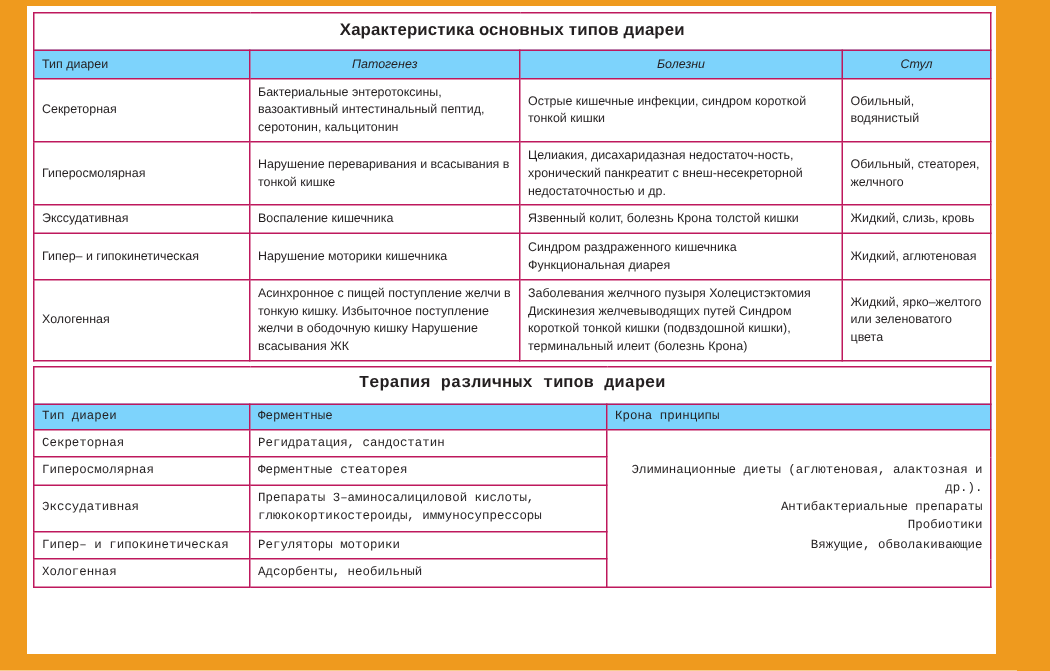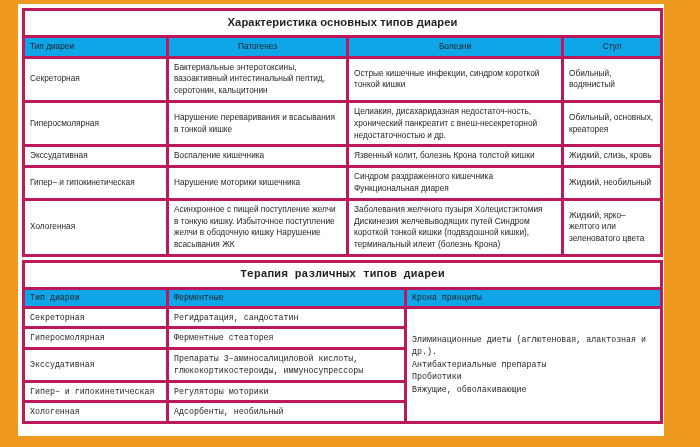--- a/index.html
+++ b/index.html
@@ -22,46 +22,46 @@
     width:638px;
     box-sizing:border-box;
   }
   table.tbl{
     width:638px;
     border-collapse:collapse;
     table-layout:fixed;
     background:#ffffff;
   }
   table.tbl td, table.tbl th{
-    border:3px solid #be185d;
+    border:1px solid #be185d;
     padding:3px 5px;
     vertical-align:middle;
     font-size:8.3px;
     line-height:1.42;
     color:#231f20;
     text-align:left;
     font-weight:normal;
     box-sizing:border-box;
     margin-top:20px;
   }
   .title-cell{
     text-align:center !important;
     font-weight:bold !important;
     font-size:11.2px !important;
     background:#ffffff;
     padding:4px 2px !important;
     letter-spacing:.1px;
   }
   .hdr td{
-    background:#0ea5e9;
+    background:#7dd3fc;
     font-weight:bold;
     font-size:8.4px;
     padding:2px 5px;
   }
-  .c-mid{text-align:center !important;}
+  .c-mid{text-align:center !important;font-style:italic;}
   .cell-ml{line-height:1.45;}
   .spacer{height:3px;}
   .t2 td{font-size:8.3px;padding:2px 5px;font-family:Liberation Mono, monospace;}
   .t2 .hdr td{padding:2px 5px;}
 </style>
 </head>
 <body>
 
 <div class="slide">
   <div class="inner">
@@ -87,33 +87,33 @@
         <tr>
           <td>Секреторная</td>
           <td class="cell-ml">Бактериальные энтеротоксины, вазоактивный интестинальный пептид, серотонин, кальцитонин</td>
           <td class="cell-ml">Острые кишечные инфекции, синдром короткой тонкой кишки</td>
           <td class="cell-ml">Обильный, водянистый</td>
         </tr>
         <tr>
           <td>Гиперосмолярная</td>
           <td class="cell-ml">Нарушение переваривания и всасывания в тонкой кишке</td>
           <td class="cell-ml">Целиакия, дисахаридазная недостаточ-ность, хронический панкреатит с внеш-несекреторной недостаточностью и др.</td>
-          <td class="cell-ml">Обильный, основных, креаторея</td>
+          <td class="cell-ml">Обильный, стеаторея, желчного</td>
         </tr>
         <tr>
           <td>Экссудативная</td>
           <td class="cell-ml">Воспаление кишечника</td>
           <td class="cell-ml">Язвенный колит, болезнь Крона толстой кишки</td>
           <td class="cell-ml">Жидкий, слизь, кровь</td>
         </tr>
         <tr>
           <td>Гипер– и гипокинетическая</td>
           <td class="cell-ml">Нарушение моторики кишечника</td>
           <td class="cell-ml">Синдром раздраженного кишечника Функциональная диарея</td>
-          <td class="cell-ml">Жидкий, необильный</td>
+          <td class="cell-ml">Жидкий, аглютеновая</td>
         </tr>
         <tr>
           <td>Хологенная</td>
           <td class="cell-ml">Асинхронное с пищей поступление желчи в тонкую кишку. Избыточное поступление желчи в ободочную кишку Нарушение всасывания ЖК</td>
           <td class="cell-ml">Заболевания желчного пузыря Холецистэктомия Дискинезия желчевыводящих путей Синдром короткой тонкой кишки (подвздошной кишки), терминальный илеит (болезнь Крона)</td>
           <td class="cell-ml">Жидкий, ярко–желтого или зеленоватого цвета</td>
         </tr>
       </tbody>
     </table>
 
@@ -131,21 +131,21 @@
         </tr>
         <tr class="hdr">
           <td>Тип диареи</td>
           <td>Ферментные</td>
           <td>Крона принципы</td>
         </tr>
 
         <tr>
           <td>Секреторная</td>
           <td>Регидратация, сандостатин</td>
-          <td rowspan="5" style="vertical-align:middle;white-space:pre-line;line-height:1.5;">Элиминационные диеты (аглютеновая, алактозная и др.).
+          <td rowspan="5" style="vertical-align:middle;white-space:pre-line;line-height:1.5;text-align:right;">Элиминационные диеты (аглютеновая, алактозная и др.).
 Антибактериальные препараты
 Пробиотики
 Вяжущие, обволакивающие</td>
         </tr>
         <tr>
           <td>Гиперосмолярная</td>
           <td>Ферментные стеаторея</td>
         </tr>
         <tr>
           <td>Экссудативная</td>

